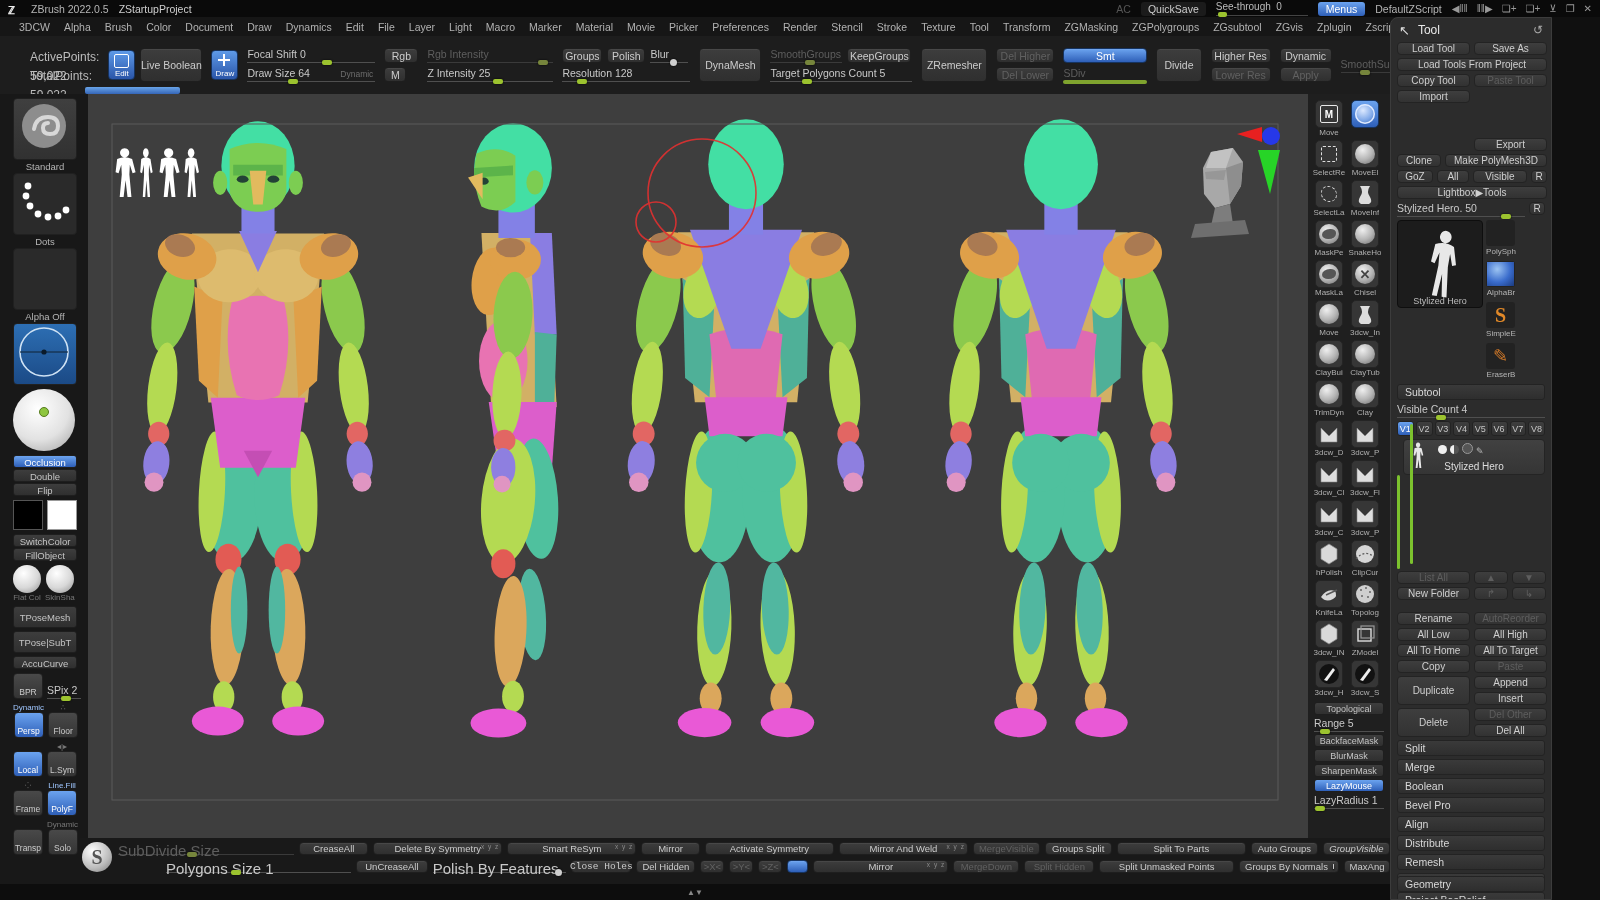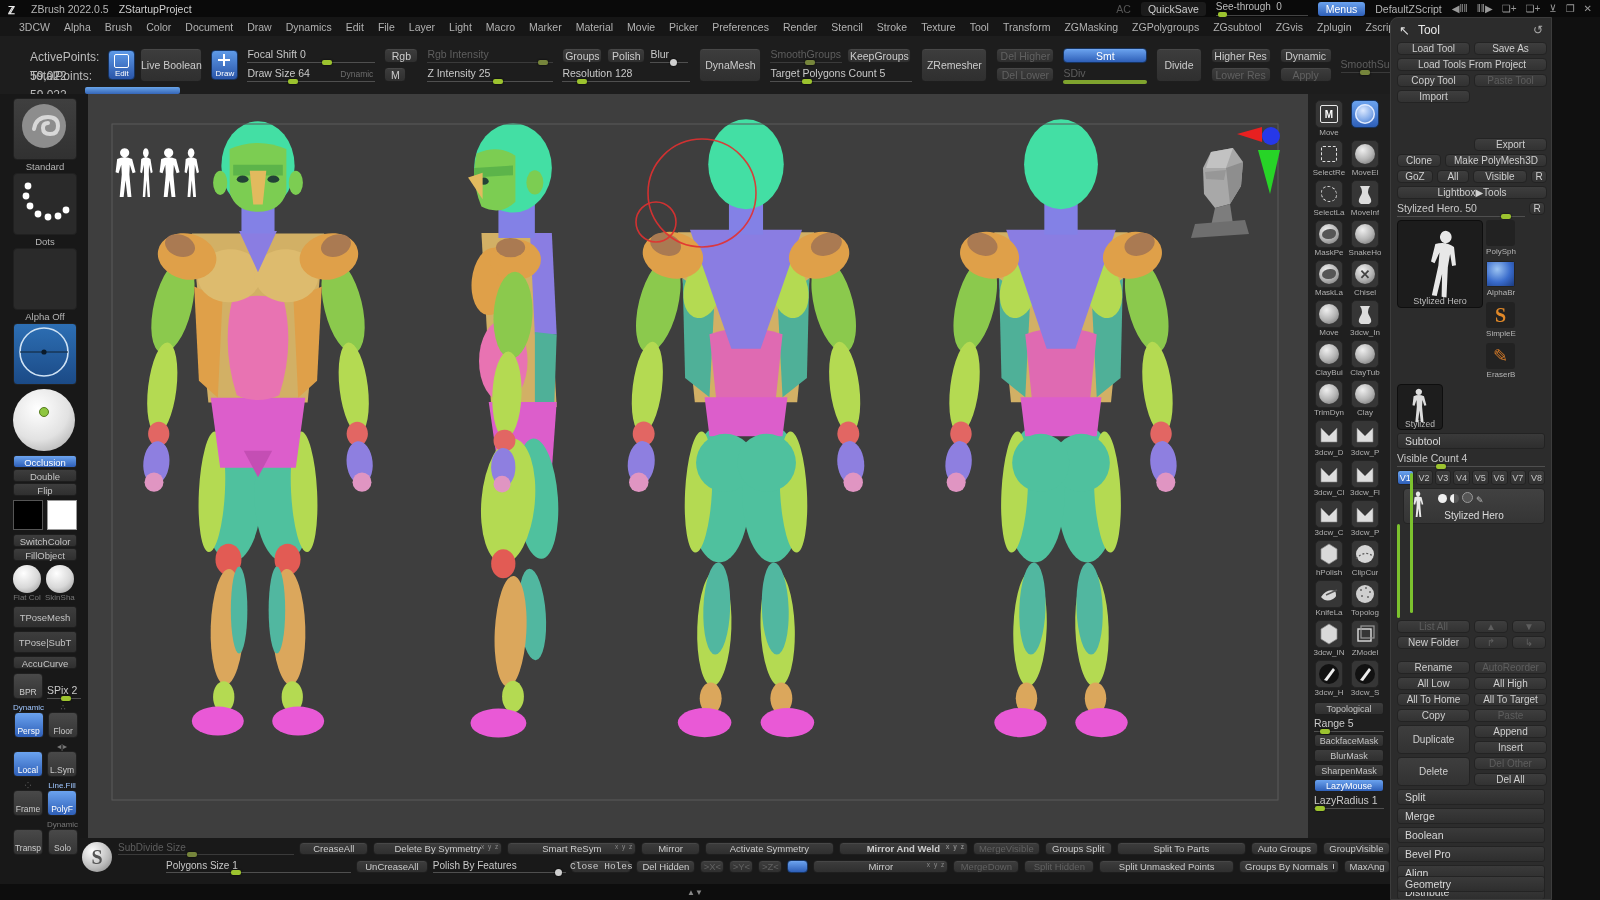--- a/index.html
+++ b/index.html
@@ -94,21 +94,21 @@
 .vtab.on{background:linear-gradient(#6ba3ef,#2e5fb8);color:#fff}
 .stitem{height:34px;margin:2px 6px 0 12px;background:linear-gradient(#414141,#353535);border:1px solid #242424;border-radius:4px;position:relative;display:flex;align-items:center}
 .stlist{position:relative;height:94px;margin:0 6px 2px 12px}
 .greenbar{position:absolute;left:6px;width:3px;background:#7cc22e;border-radius:2px}
 .cir{width:9px;height:9px;border-radius:50%;display:inline-block;margin-right:3px}
 #geom{position:absolute;left:0;right:0;bottom:4px}
 
 #bottombar{position:absolute;left:80px;top:838px;width:1310px;height:46px;background:#191919;box-sizing:border-box;padding:3px 0 0 4px}
 .bbrow{display:flex;gap:5px;align-items:center;height:15px;margin-bottom:3px}
 .bbrow .btn{height:13px;font-size:9.5px;padding:0 5px}
-.bbrow .slider{font-size:10px;height:13px}
+.bbrow .slider{font-size:15px;height:13px}
 #slogo{position:absolute;left:2px;top:4px;width:30px;height:30px;border-radius:50%;background:radial-gradient(circle at 35% 30%,#fff,#bbb 60%,#777);color:#555;font-weight:bold;font-size:20px;font-family:"Liberation Serif",serif;display:flex;align-items:center;justify-content:center}
 #footer{position:absolute;left:0;top:884px;width:1390px;height:16px;background:#0d0d0d;color:#888;font-size:8px;display:flex;align-items:center;justify-content:center}
 #rightvoid{position:absolute;left:1552px;top:17px;width:48px;height:883px;background:#101010}
 </style>
 </head>
 <body>
 
 <div id="app">
 
   <div id="titlebar">
@@ -835,27 +835,20 @@
             <div class="cap">SimpleE</div>
           </div>
           <div class="minith" style="margin-bottom: 12px;">
             <div style="position: relative; width: 29px; height: 26px; background: rgb(34, 34, 34); border-radius: 3px; overflow: hidden;">
               <div style="position:absolute;inset:0;color:#d07828;font-size:18px;text-align:center;line-height:26px">✎</div>
             </div>
             <div class="cap">EraserB</div>
           </div>
         </div>
       </div>
-      <div class="tp-row">
-        <div style="width: 44px; height: 44px; background: rgb(29, 29, 29); border: 1px solid rgb(14, 14, 14); border-radius: 4px; position: relative;"><svg width="42" height="42">
-            <g transform="translate(12,3) scale(0.8,0.78)">
-              <path d="M11,1 a4,4 0 1 0 0.01,0 M4.5,10.5 q6.5,-3 13,0 l3,11.5 -2.6,0.9 -2.4,-7.4 -0.4,8.4 1.8,19.6 -3.4,0 -1.7,-14.5 -1.7,14.5 -3.4,0 1.8,-19.6 -0.4,-8.4 -2.4,7.4 -2.6,-0.9 Z" fill="#ddd"></path>
-            </g>
-          </svg><div style="position:absolute;bottom:0;left:0;right:0;text-align:center;font-size:8.5px;color:#bbb">Stylized</div></div>
-      </div>
       <div class="sechead">Subtool</div>
       <div class="tp-row">
         <div class="slider" style="width: 150px;"><span class="slbl">Visible Count 4</span><span class="knob" style="left: calc(30% - 5px);"></span></div>
       </div>
       <div class="tp-row" style="gap: 2px;">
         <div class="vtab on">V1</div>
         <div class="vtab">V2</div>
         <div class="vtab">V3</div>
         <div class="vtab">V4</div>
         <div class="vtab">V5</div>
@@ -932,26 +925,26 @@
 
   <div id="bottombar">
     <div id="slogo">S</div>
   <div class="bbrow" style="margin-left: 34px;">
         <div class="slider dis" style="width: 205px;"><span class="slbl">SubDivide Size</span><span class="knob" style="left: calc(42% - 5px);"></span></div>
         <div class="btn" style="width: 78px;">CreaseAll</div>
         <div class="btn" style="width: 148px;">Delete By Symmetry<span class="xyz">x y z</span></div>
         <div class="btn" style="width: 148px;">Smart ReSym<span class="xyz">x y z</span></div>
         <div class="btn" style="width: 66px;">Mirror</div>
         <div class="btn" style="width: 148px;">Activate Symmetry</div>
-        <div class="btn" style="width: 148px; font-weight: bold;">Mirror And Weld<span class="xyz">x y z</span></div>
+        <div class="btn" style="width: 148px;">Mirror And Weld<span class="xyz">x y z</span></div>
         <div class="btn dis" style="width: 72px;">MergeVisible</div>
         <div class="btn" style="width: 76px;">Groups Split</div>
         <div class="btn" style="width: 148px;">Split To Parts</div>
         <div class="btn" style="width: 76px;">Auto Groups</div>
-        <div class="btn" style="width: 76px;">GroupVisible</div>
+        <div class="btn" style="width: 76px; font-style: italic;">GroupVisible</div>
       </div>
       <div class="bbrow" style="margin-left: 34px;">
         <div class="slider" style="width: 205px; margin-left: 48px;"><span class="slbl">Polygons Size 1</span><span class="knob" style="left: calc(38% - 5px);"></span></div>
         <div class="btn" style="width: 78px;">UnCreaseAll</div>
         <div class="slider" style="width: 148px;"><span class="slbl">Polish By Features</span><span class="knob round" style="left: calc(95% - 5px);"></span></div>
         <div class="btn" style="width: 60px; font-family: Liberation Mono, monospace;">Close Holes</div>
         <div class="btn" style="width: 60px;">Del Hidden</div>
         <div class="btn dis" style="width: 24px;">&gt;X&lt;</div>
         <div class="btn dis" style="width: 24px;">&gt;Y&lt;</div>
         <div class="btn dis" style="width: 24px;">&gt;Z&lt;</div>

